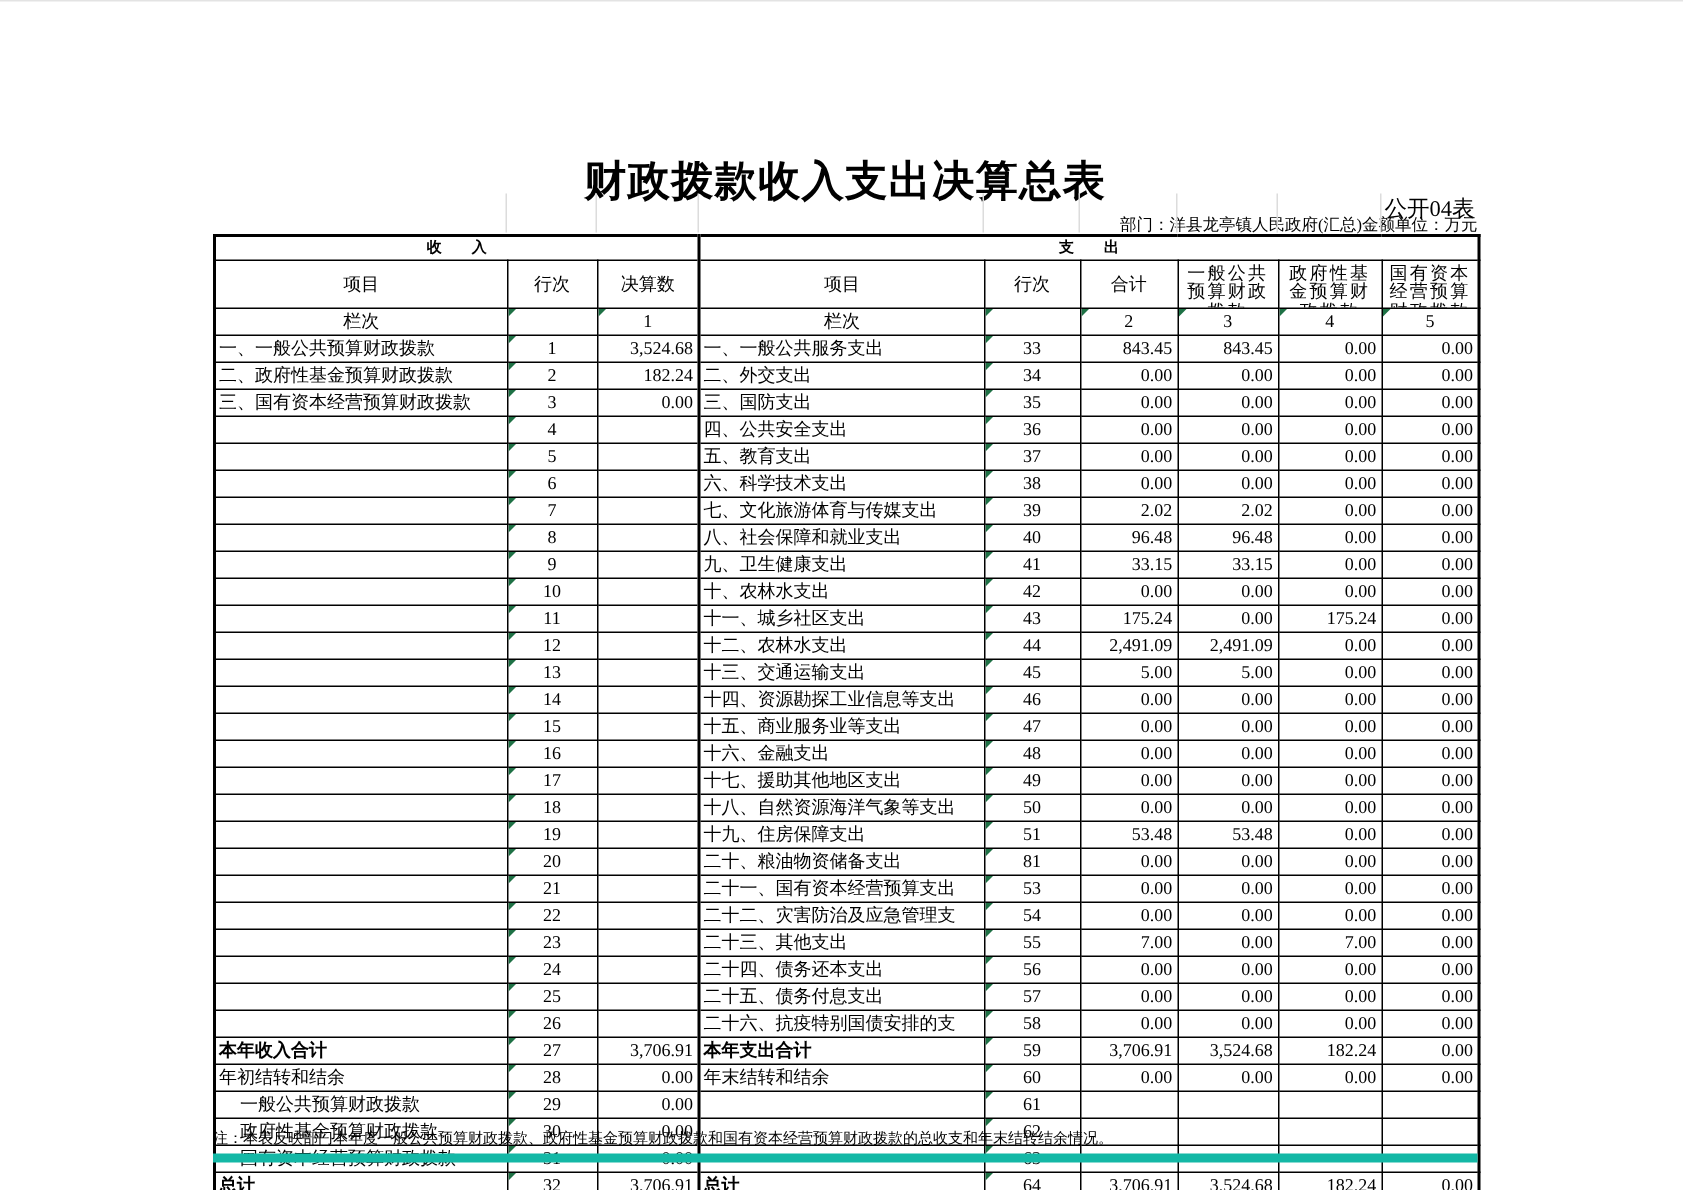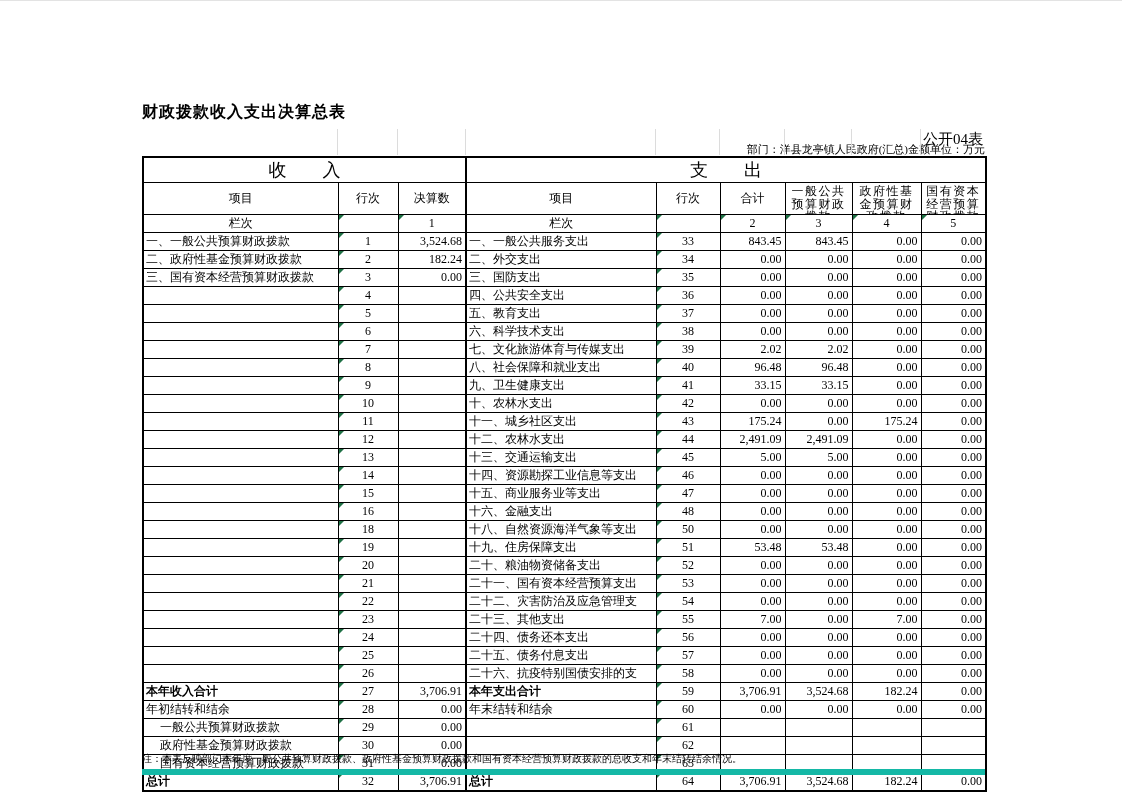--- a/index.html
+++ b/index.html
@@ -1,29 +1,29 @@
 <!DOCTYPE html>
 <html><head>
 <meta charset="utf-8">
 <style>
   html,body{margin:0;padding:0;background:#fff;}
   .page{position:relative;width:1122px;height:793px;background:#ffffff;overflow:hidden;
         font-family:"Liberation Serif","DejaVu Serif",serif;color:#000;border-top:1px solid #e3e3e3;}
   .sheet{position:absolute;left:142px;top:0;width:843px;}
-  .title{position:absolute;top:101px;left:0;width:100%;
-         font-family:"Liberation Sans","DejaVu Sans",sans-serif;font-weight:bold;font-size:16px;letter-spacing:1px;}
+  .title{position:absolute;top:101px;left:0;width:100%;text-align:center;
+         font-family:"Liberation Sans","DejaVu Sans",sans-serif;font-weight:bold;font-size:28px;letter-spacing:1px;}
   .doc-code{position:absolute;top:129px;right:2px;font-size:15px;}
   .meta-row{position:absolute;top:141px;left:0;width:100%;display:flex;justify-content:flex-end;font-size:11px;}
   .gridseg{position:absolute;top:128px;height:26px;width:1px;background:#dcdcdc;}
 
   table{position:absolute;top:155px;left:0;border-collapse:collapse;table-layout:fixed;width:843px;
         border:2px solid #000;}
   th,td{border:1px solid #000;font-size:12px;padding:0 2px;overflow:hidden;white-space:nowrap;
         font-weight:normal;position:relative;box-sizing:border-box;}
-  tr.h1 th{height:16px;font-weight:normal;font-size:18px;border-bottom:1.5px solid #000;}
+  tr.h1 th{height:16px;font-weight:bold;font-size:10px;border-bottom:1.5px solid #000;}
   tr.h2 th{height:32px;text-align:center;margin-left:20px;}
   tr.h2 th.wrap{vertical-align:top;padding:2px 1px 0 1px;}
   .clip{height:29px;overflow:hidden;line-height:12.5px;letter-spacing:1.5px;white-space:normal;text-align:center;}
   tr.lanci td{height:16px;}
   tbody tr{height:16.5px;padding-left:32px;}
   td.item{text-align:left;}
   td.line{text-align:center;}
   td.num{text-align:right;padding-right:3px;}
   td.ctr{text-align:center;}
   .sep{border-left:2px solid #000;}
@@ -279,20 +279,31 @@
             <td class="num"></td>
             <td class="item sep">十六、金融支出</td>
             <td class="line tri">48</td>
             <td class="num">0.00</td>
             <td class="num">0.00</td>
             <td class="num">0.00</td>
             <td class="num">0.00</td>
           </tr>
           <tr>
             <td class="item"></td>
+            <td class="line tri">17</td>
+            <td class="num"></td>
+            <td class="item sep">十七、援助其他地区支出</td>
+            <td class="line tri">49</td>
+            <td class="num">0.00</td>
+            <td class="num">0.00</td>
+            <td class="num">0.00</td>
+            <td class="num">0.00</td>
+          </tr>
+          <tr>
+            <td class="item"></td>
             <td class="line tri">18</td>
             <td class="num"></td>
             <td class="item sep">十八、自然资源海洋气象等支出</td>
             <td class="line tri">50</td>
             <td class="num">0.00</td>
             <td class="num">0.00</td>
             <td class="num">0.00</td>
             <td class="num">0.00</td>
           </tr>
           <tr>
@@ -304,21 +315,21 @@
             <td class="num">53.48</td>
             <td class="num">53.48</td>
             <td class="num">0.00</td>
             <td class="num">0.00</td>
           </tr>
           <tr>
             <td class="item"></td>
             <td class="line tri">20</td>
             <td class="num"></td>
             <td class="item sep">二十、粮油物资储备支出</td>
-            <td class="line tri">52</td>
+            <td class="line tri">81</td>
             <td class="num">0.00</td>
             <td class="num">0.00</td>
             <td class="num">0.00</td>
             <td class="num">0.00</td>
           </tr>
           <tr>
             <td class="item"></td>
             <td class="line tri">21</td>
             <td class="num"></td>
             <td class="item sep">二十一、国有资本经营预算支出</td>

